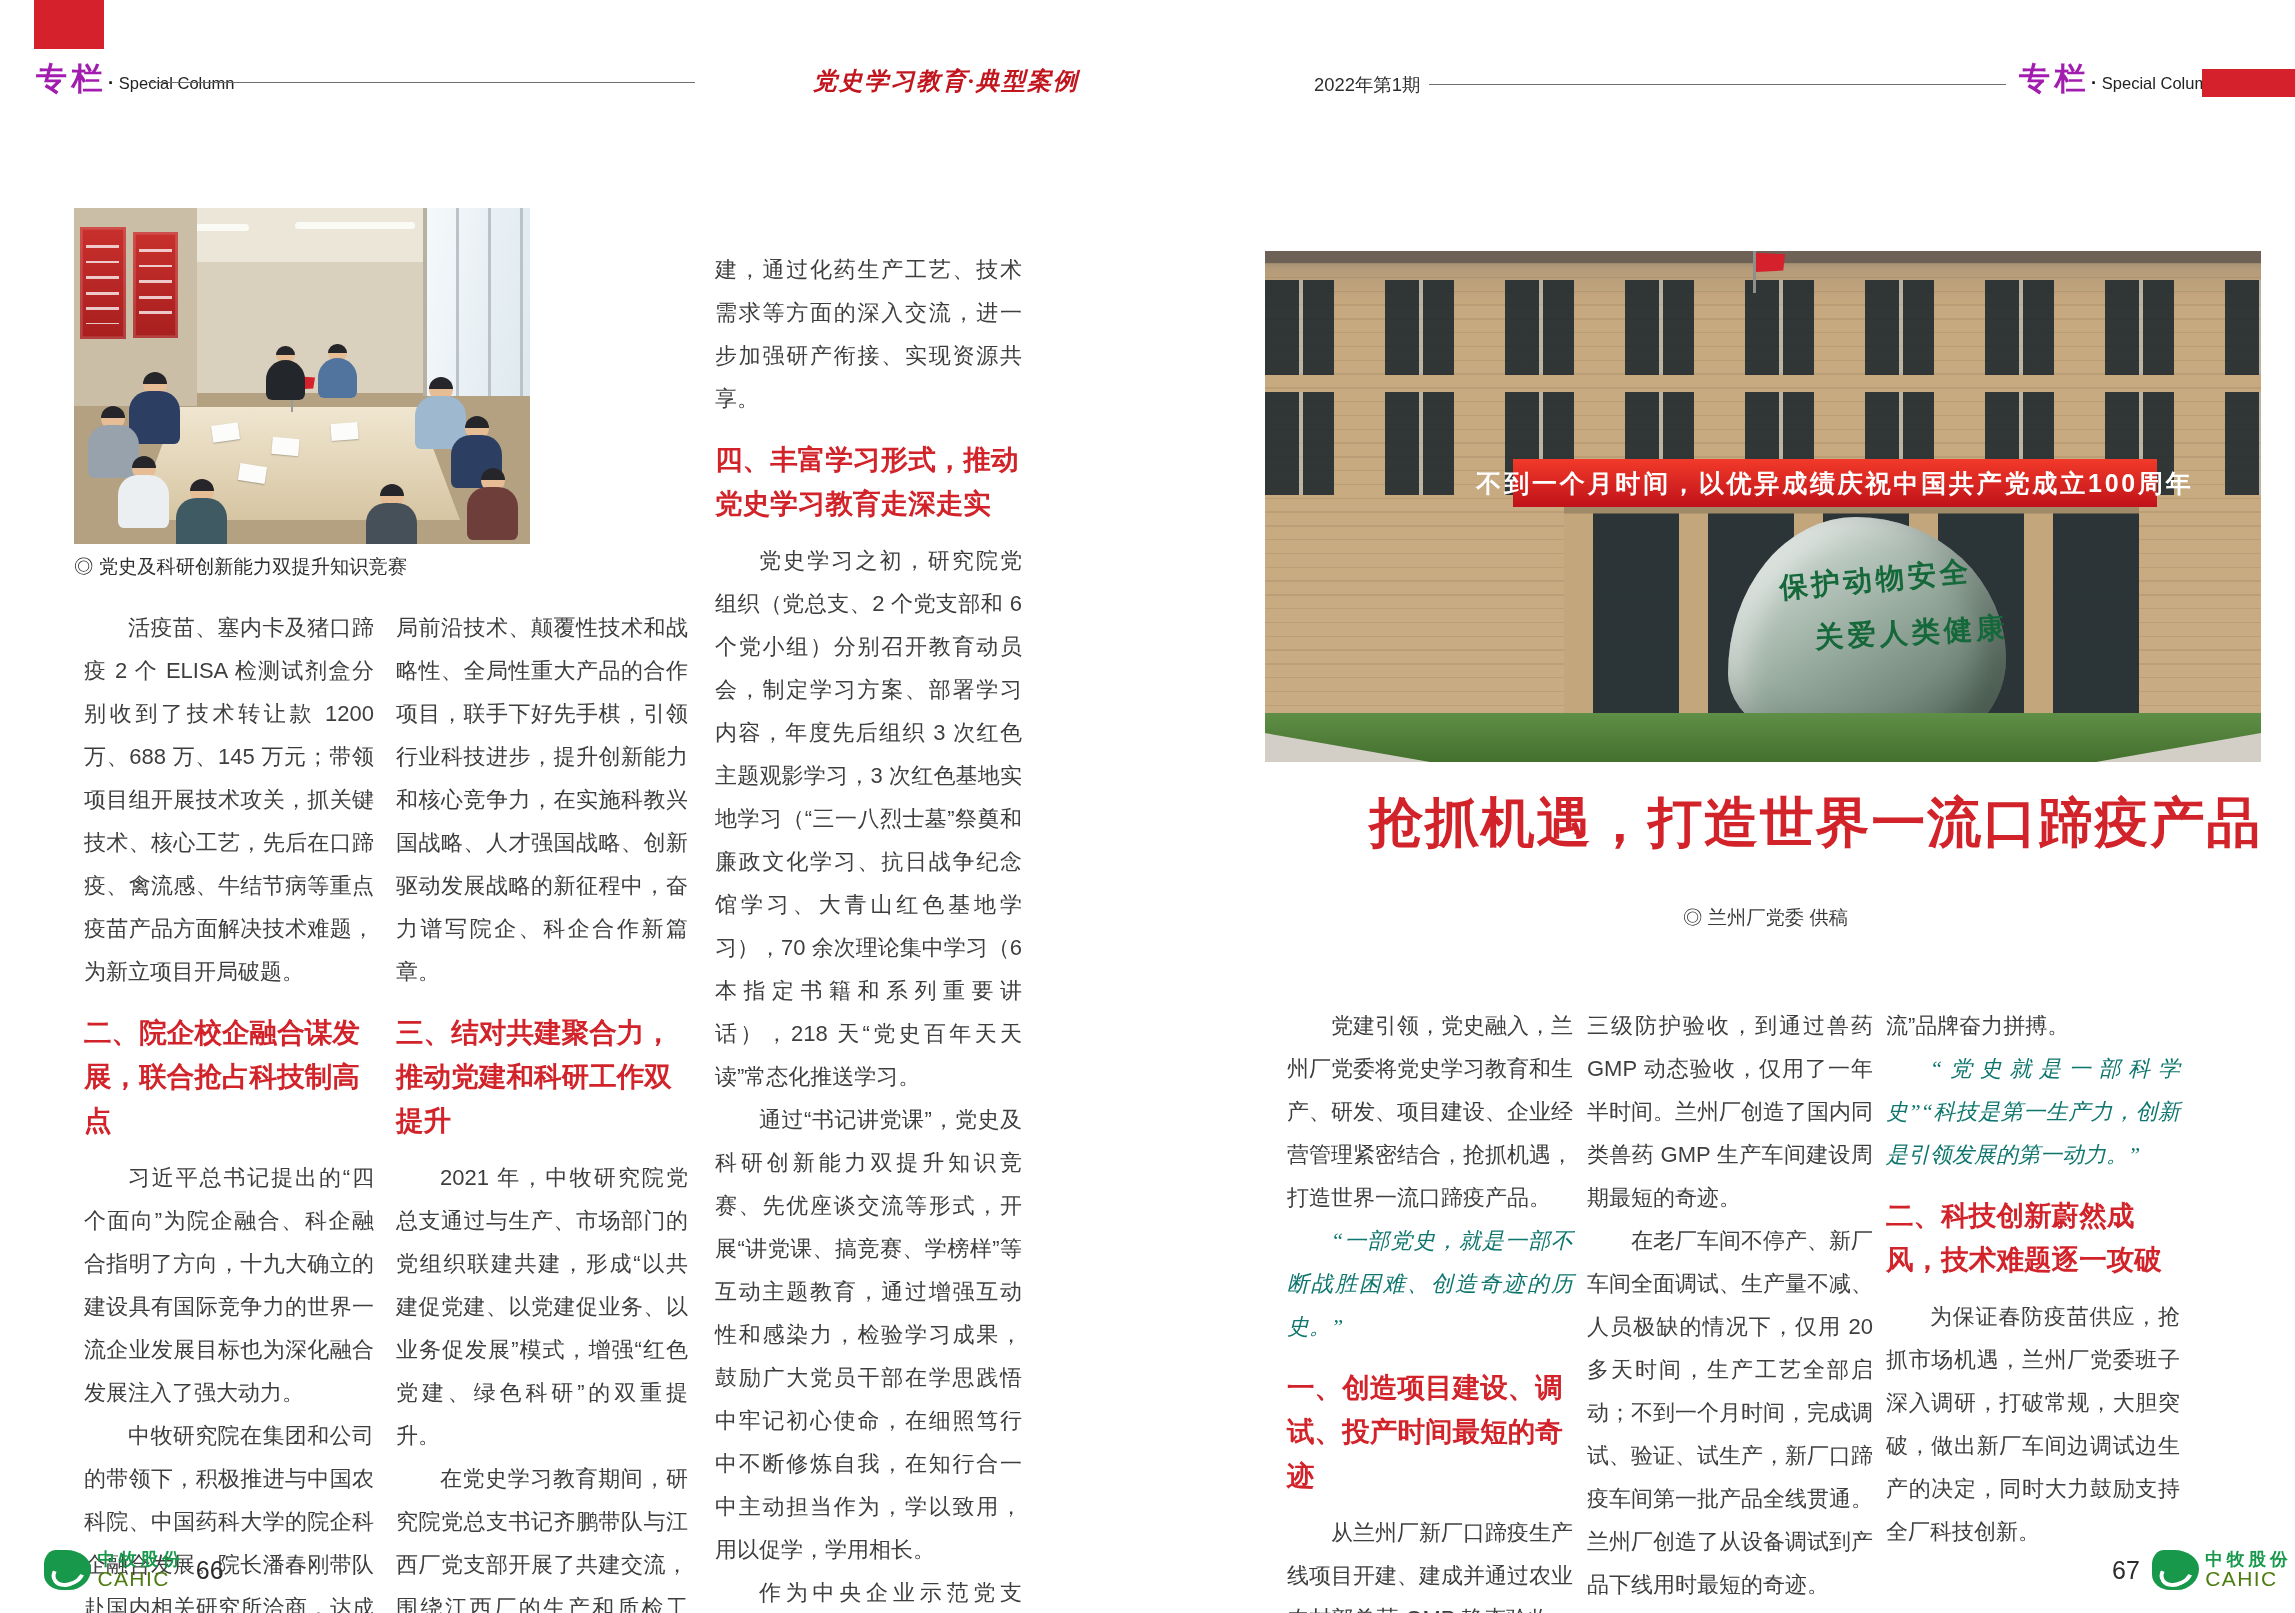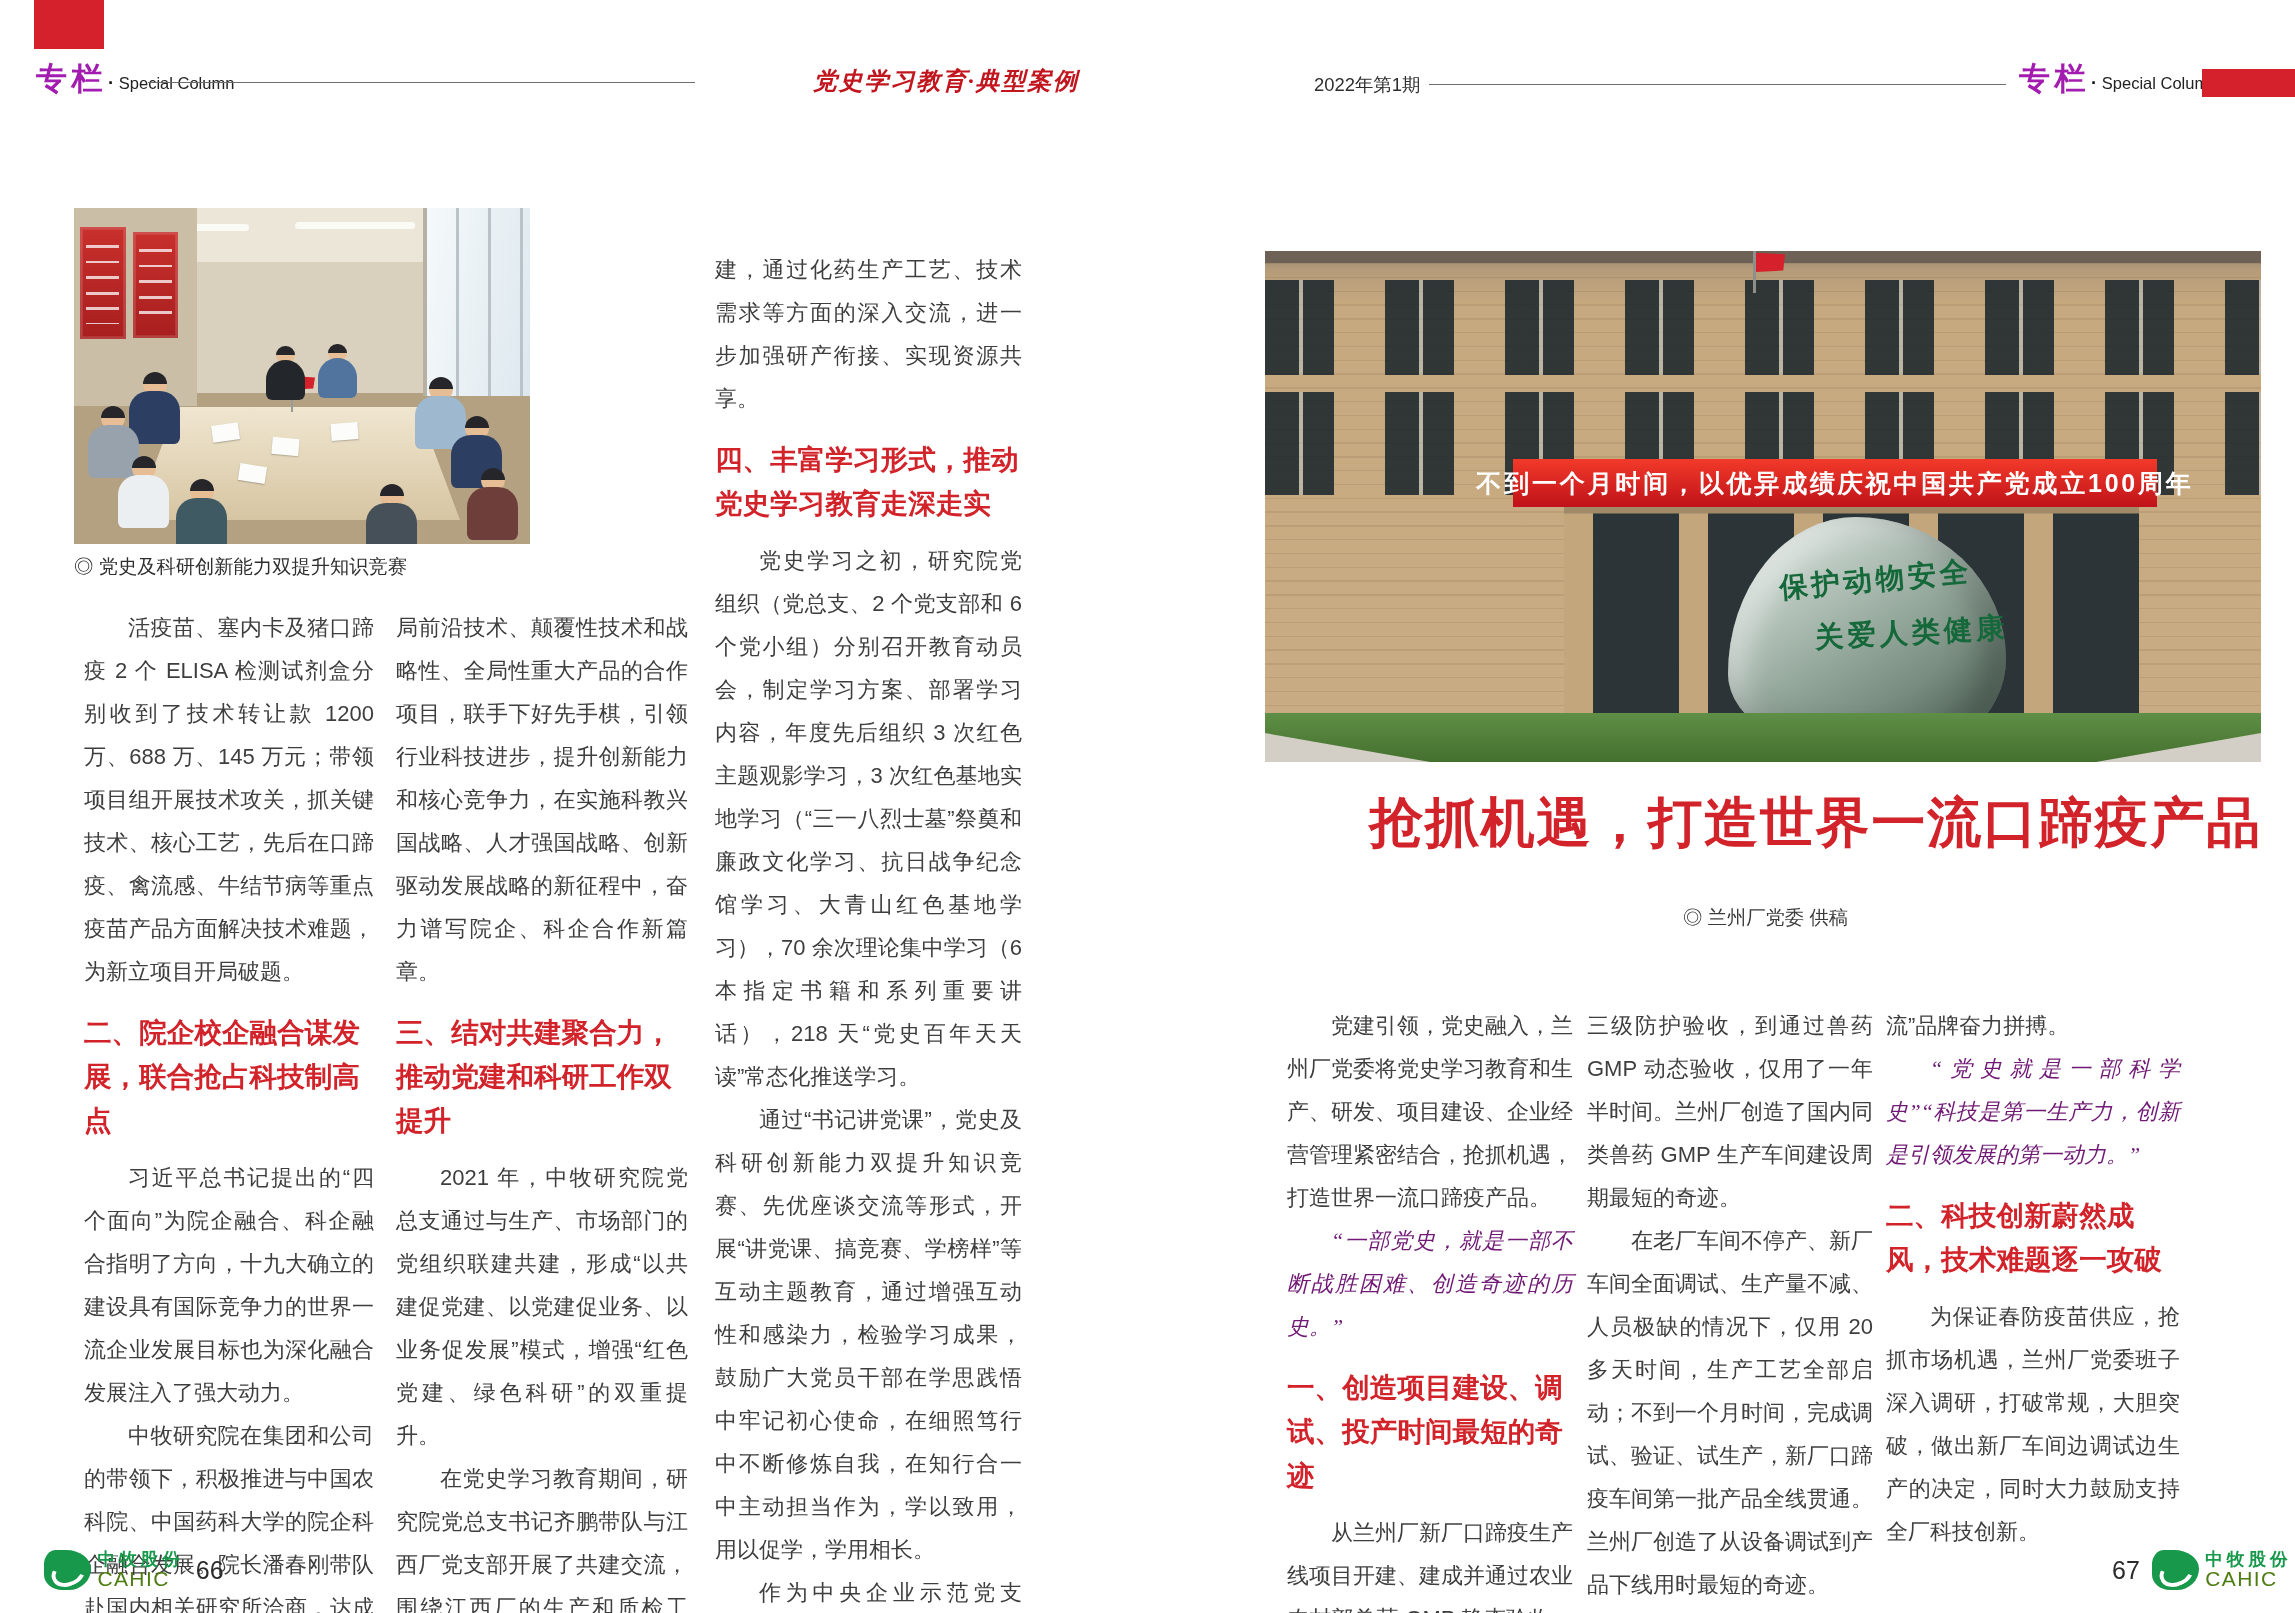--- a/index.html
+++ b/index.html
@@ -20,21 +20,21 @@
   .rule-right{left:1429px;top:84px;width:577px;}
   .center-title{position:absolute;left:813px;top:65px;font-family:"Liberation Serif",serif;
           font-style:italic;font-weight:bold;font-size:24px;letter-spacing:1.8px;color:#c2161f;white-space:nowrap;}
   .issue{position:absolute;left:1314px;top:72px;font-size:18.4px;color:#2e2e2e;white-space:nowrap;}
   
   .col{position:absolute;font-size:22px;line-height:43px;text-align:justify;color:#3e3e3e;}
   .col p{margin:0;text-indent:2em;}
   .col p.noindent{text-indent:0;}
   .red-h{color:#d2232a;font-size:27.6px;line-height:44px;font-weight:bold;margin:17.5px 0 13.8px;
          text-indent:0;text-align:left;}
-  .quote{font-family:"Liberation Serif",serif;font-style:italic;color:#701a75;margin:21px 0;}
+  .quote{font-family:"Liberation Serif",serif;font-style:italic;color:#0f766e;margin:21px 0;}
   .col1{left:84px;top:606px;width:290px;}
   .col2{left:396px;top:606px;width:292px;}
   .col3{left:715px;top:248px;width:307px;}
   .colA{left:1287px;top:1004px;width:286px;}
   .colB{left:1587px;top:1004px;width:286px;}
   .colC{left:1886px;top:1004px;width:294px;}
   
   .caption{position:absolute;left:74px;top:553px;font-size:19.3px;color:#2f2f2f;white-space:nowrap;}
   .article-title{position:absolute;left:1269px;top:787px;width:993px;text-align:right;
             font-family:"Liberation Serif",serif;font-weight:bold;color:#d2232a;font-size:54px;

